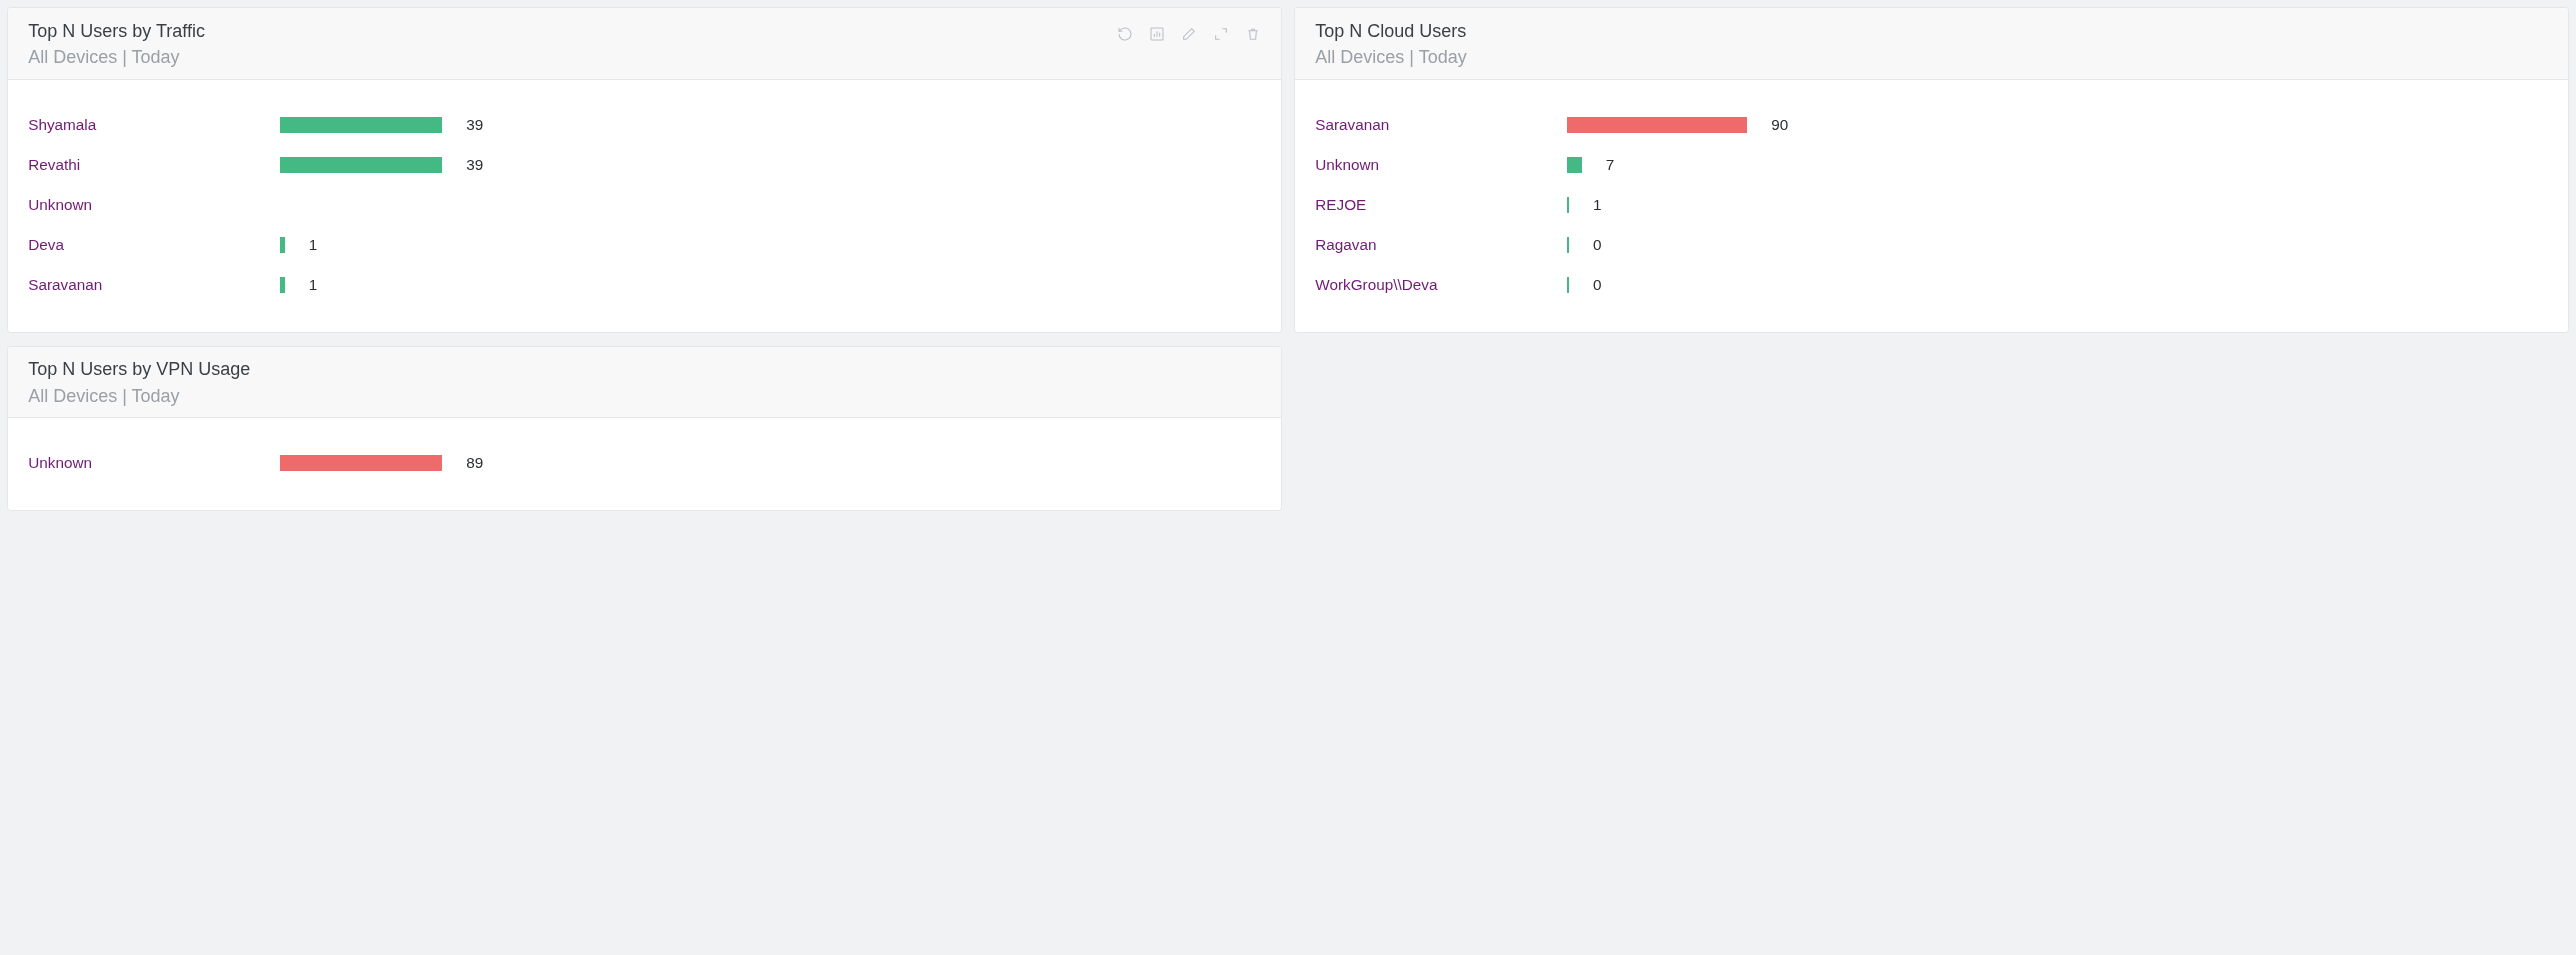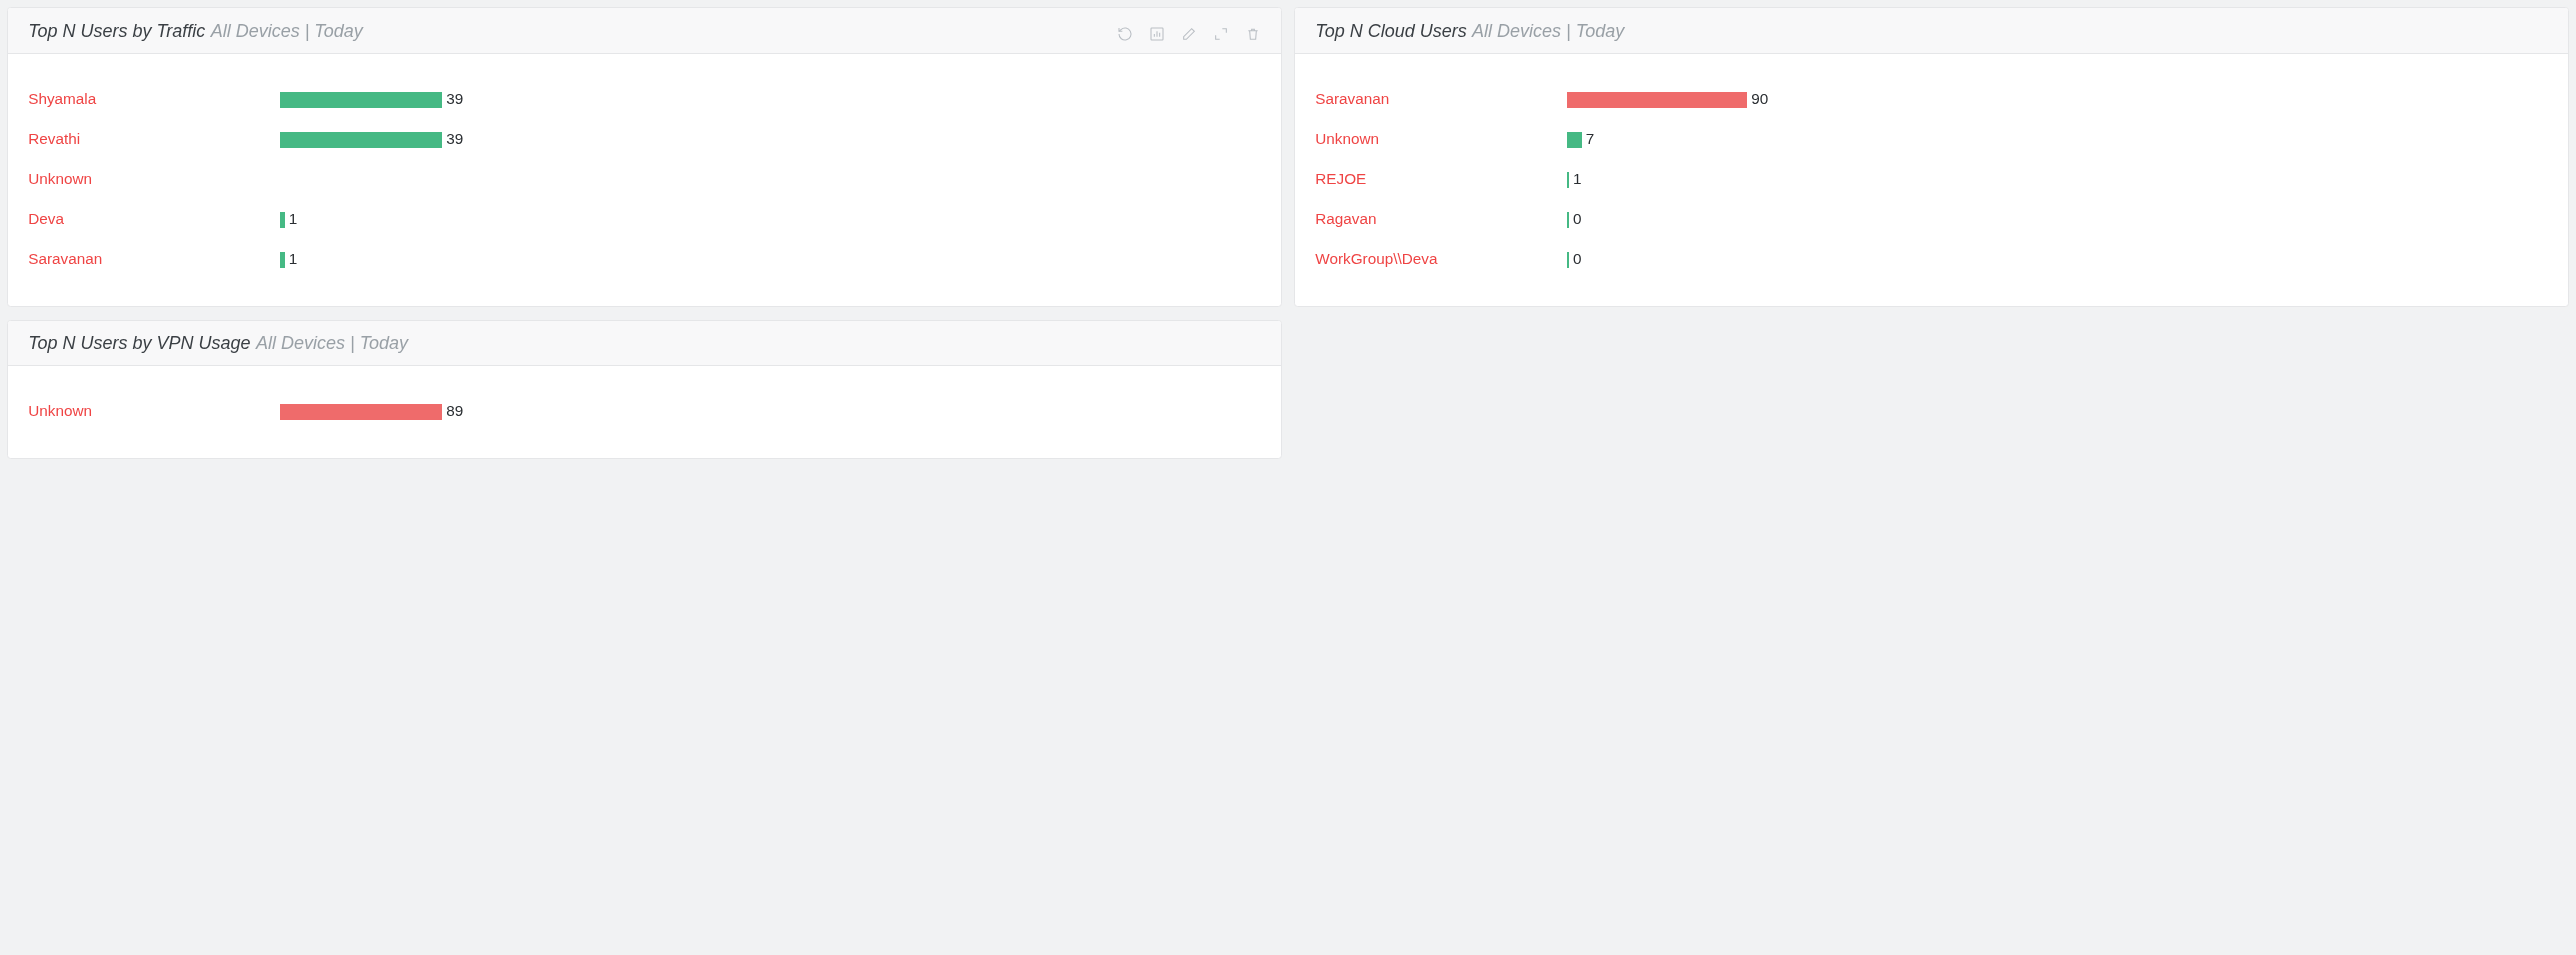--- a/index.html
+++ b/index.html
@@ -38,21 +38,21 @@
     overflow: hidden;
   }
   .panel-header {
     background: var(--panel-header-bg);
     border-bottom: 0.9px solid var(--border);
     padding: 12.6px 20px 10.8px 20px;
     display: flex;
     align-items: flex-start;
     justify-content: space-between;
   }
-  .panel-titles { display: flex; flex-direction: row; gap: 5.4px; font-style: italic; }
+  .panel-titles { display: flex; flex-direction: column; gap: 5.4px; }
   .panel-title {
     font-size: 18px;
     font-weight: 500;
     color: #3a3f44;
   }
   .panel-subtitle {
     font-size: 18px;
     color: var(--subtext);
   }
   .panel-toolbar {
@@ -71,29 +71,29 @@
     padding: 25px 20px 27px 20px;
   }
   .bar-row {
     display: grid;
     grid-template-columns: 252px 1fr;
     align-items: center;
     height: 40px;
   }
   .bar-label {
     font-size: 15.3px;
-    color: #ef4444;
+    color: #701a75;
     white-space: nowrap;
     overflow: hidden;
     text-overflow: ellipsis;
   }
   .bar-track {
     display: flex;
-    align-items: flex-end;
-    gap: 4px;
+    align-items: center;
+    gap: 24px;
   }
   .bar {
     height: 16px;
     min-width: 1.8px;
   }
   .bar.green { background: var(--green); }
   .bar.red   { background: var(--red); }
   .bar-val {
     font-size: 15.3px;
     color: #2a2e32;

